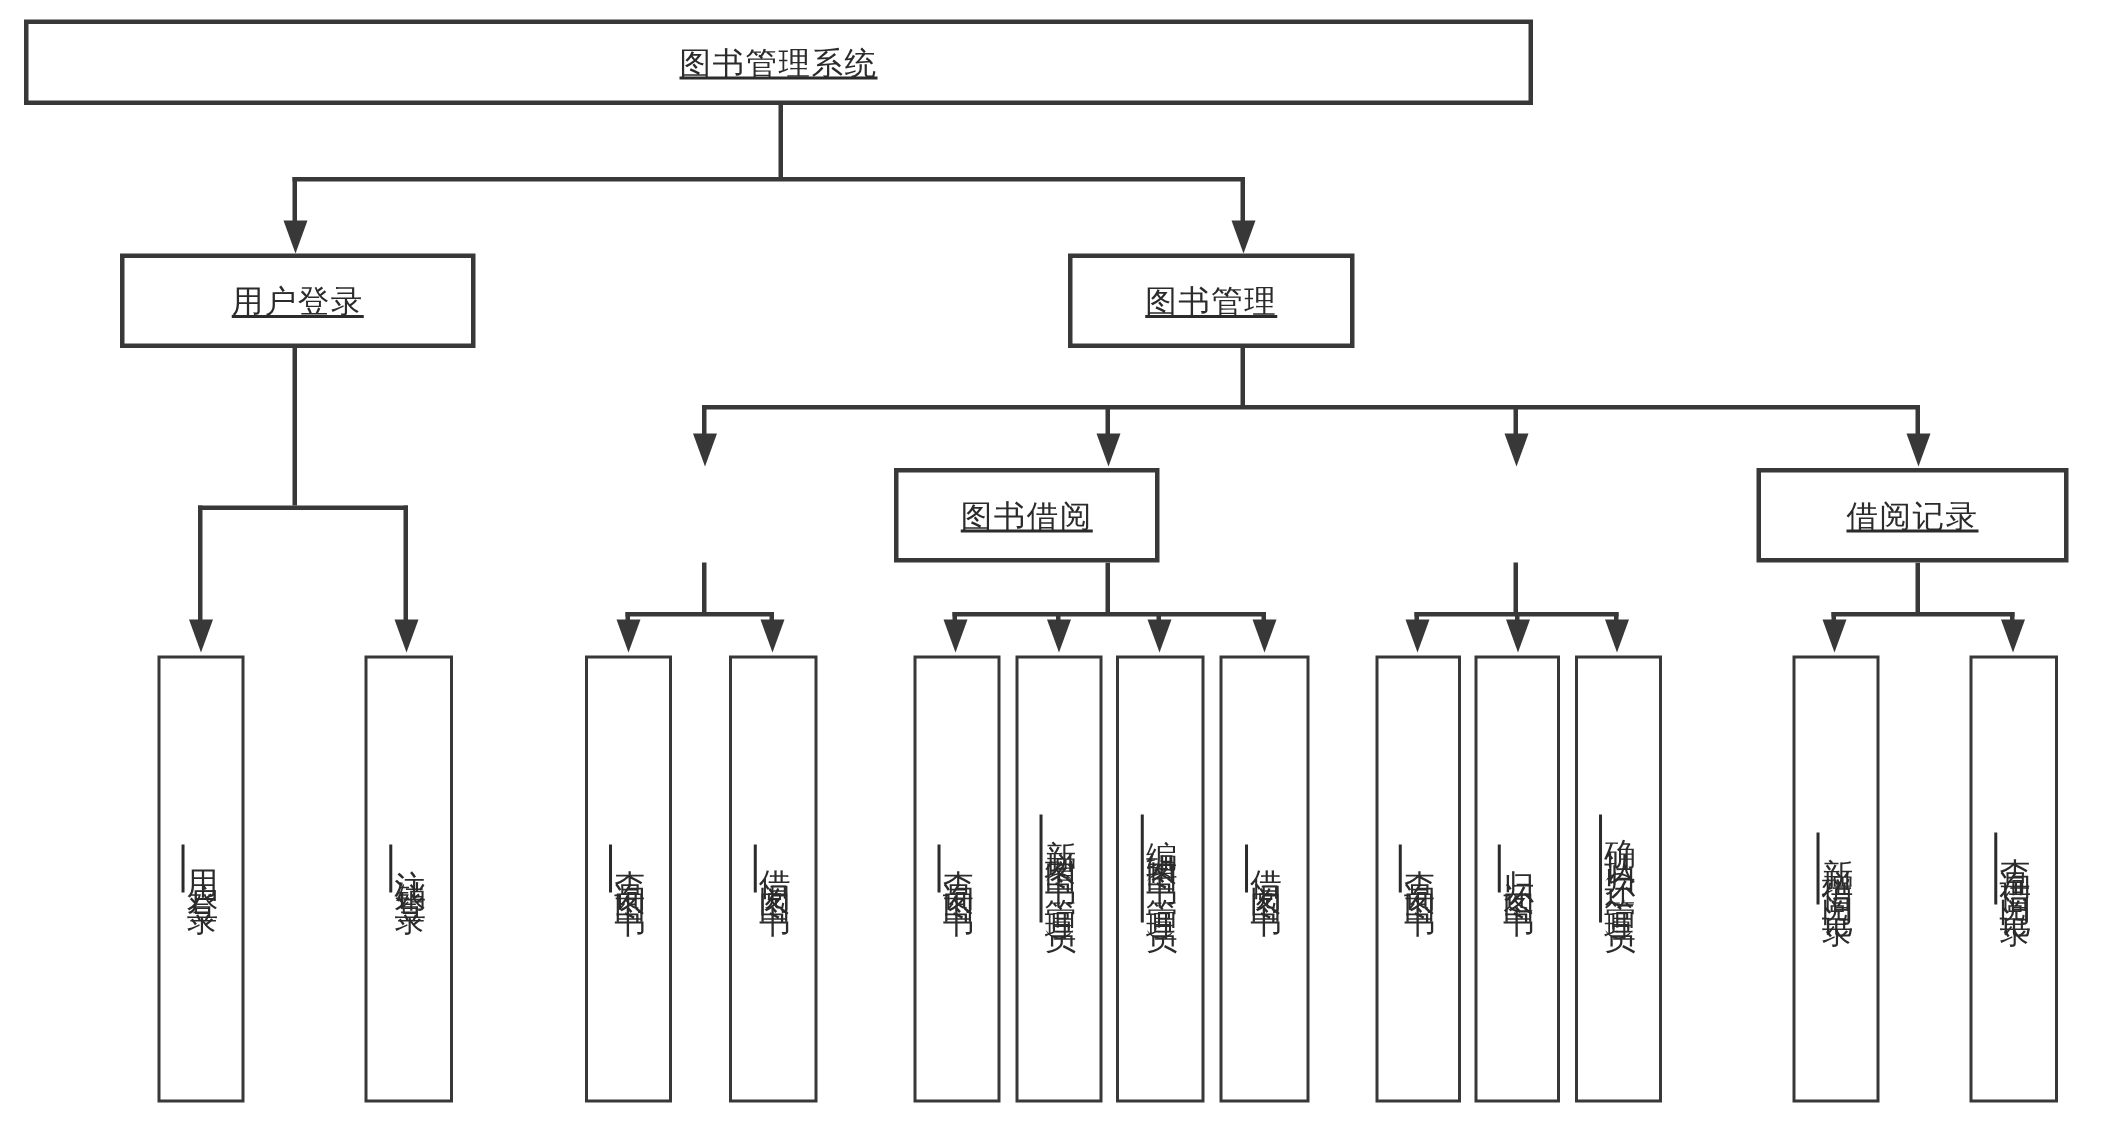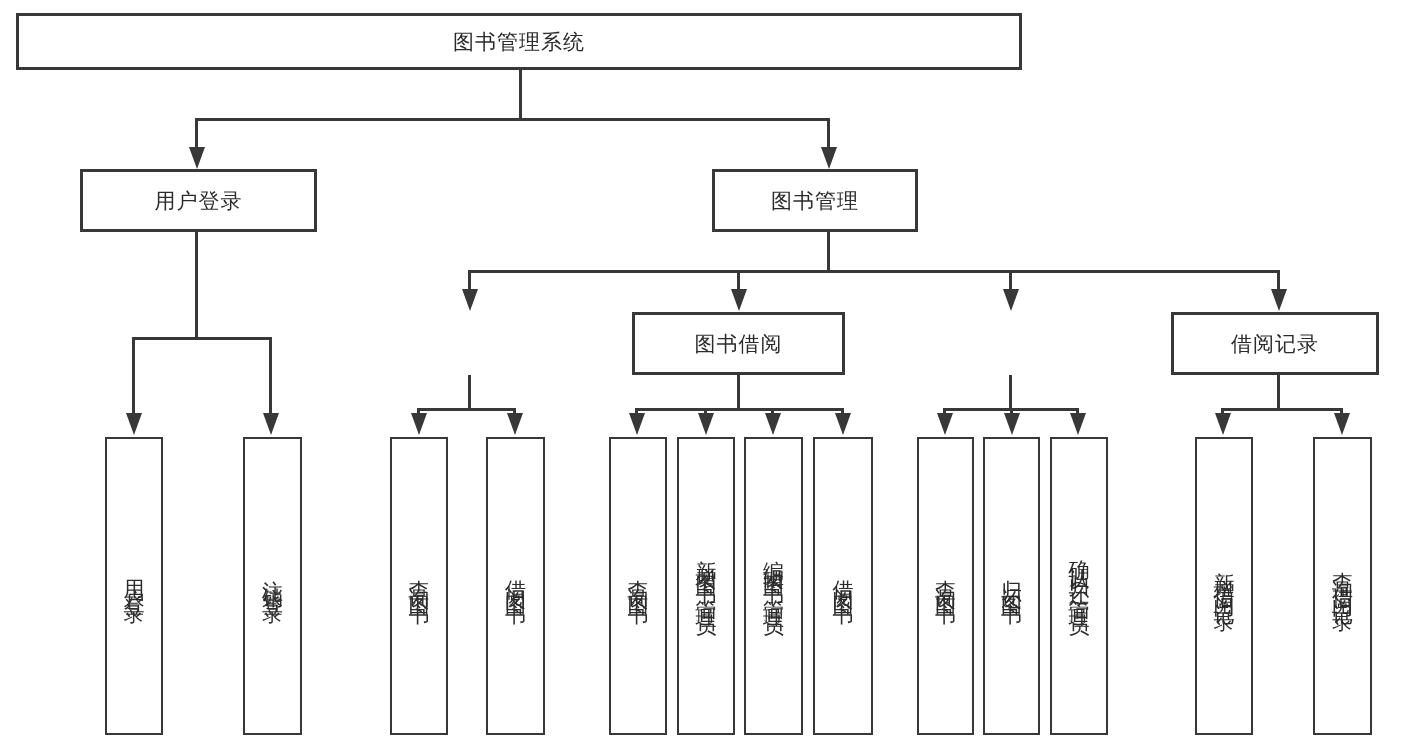--- a/index.html
+++ b/index.html
@@ -32,20 +32,21 @@
   
   .box {
     position: absolute;
     background: var(--background);
     border: 3px solid var(--line);
     box-sizing: border-box;
     display: flex;
     align-items: center;
     justify-content: center;
     color: var(--text);
+    text-decoration: underline;
   }
   .hnode { font-size: 21px; letter-spacing: 1px; }
   .leaf { border-width: 2px; padding-bottom: 14px; }
   .vlabel {
     writing-mode: vertical-rl;
     text-orientation: mixed;
     font-size: 21px;
     letter-spacing: 8px;
     line-height: 1.05;
     color: var(--text);
@@ -126,25 +127,25 @@
   <div class="vl" style="left:1340px;top:408px;height:8px"></div>
   <div class="arrow" style="left:1334px;top:413px"></div>
 
   <div class="box hnode" style="left:16px;top:13px;width:1006px;height:57px">
     <span>图书管理系统</span>
   </div>
 
   <div class="box hnode" style="left:80px;top:169px;width:237px;height:63px">
     <span>用户登录</span>
   </div>
-  <div class="box hnode" style="left:712px;top:169px;width:206px;height:63px">
+  <div class="box hnode" style="left:712px;top:169px;width:191px;height:63px">
     <span>图书管理</span>
   </div>
 
-  <div class="box hnode" style="left:632px;top:312px;width:213px;height:63px">
+  <div class="box hnode" style="left:596px;top:312px;width:177px;height:63px">
     <span>图书借阅</span>
   </div>
   <div class="box hnode" style="left:1171px;top:312px;width:208px;height:63px">
     <span>借阅记录</span>
   </div>
 
   <div class="box leaf" style="left:105px;top:437px;width:58px;height:298px">
     <span class="vlabel">用户登录</span>
   </div>
   <div class="box leaf" style="left:243px;top:437px;width:59px;height:298px">

